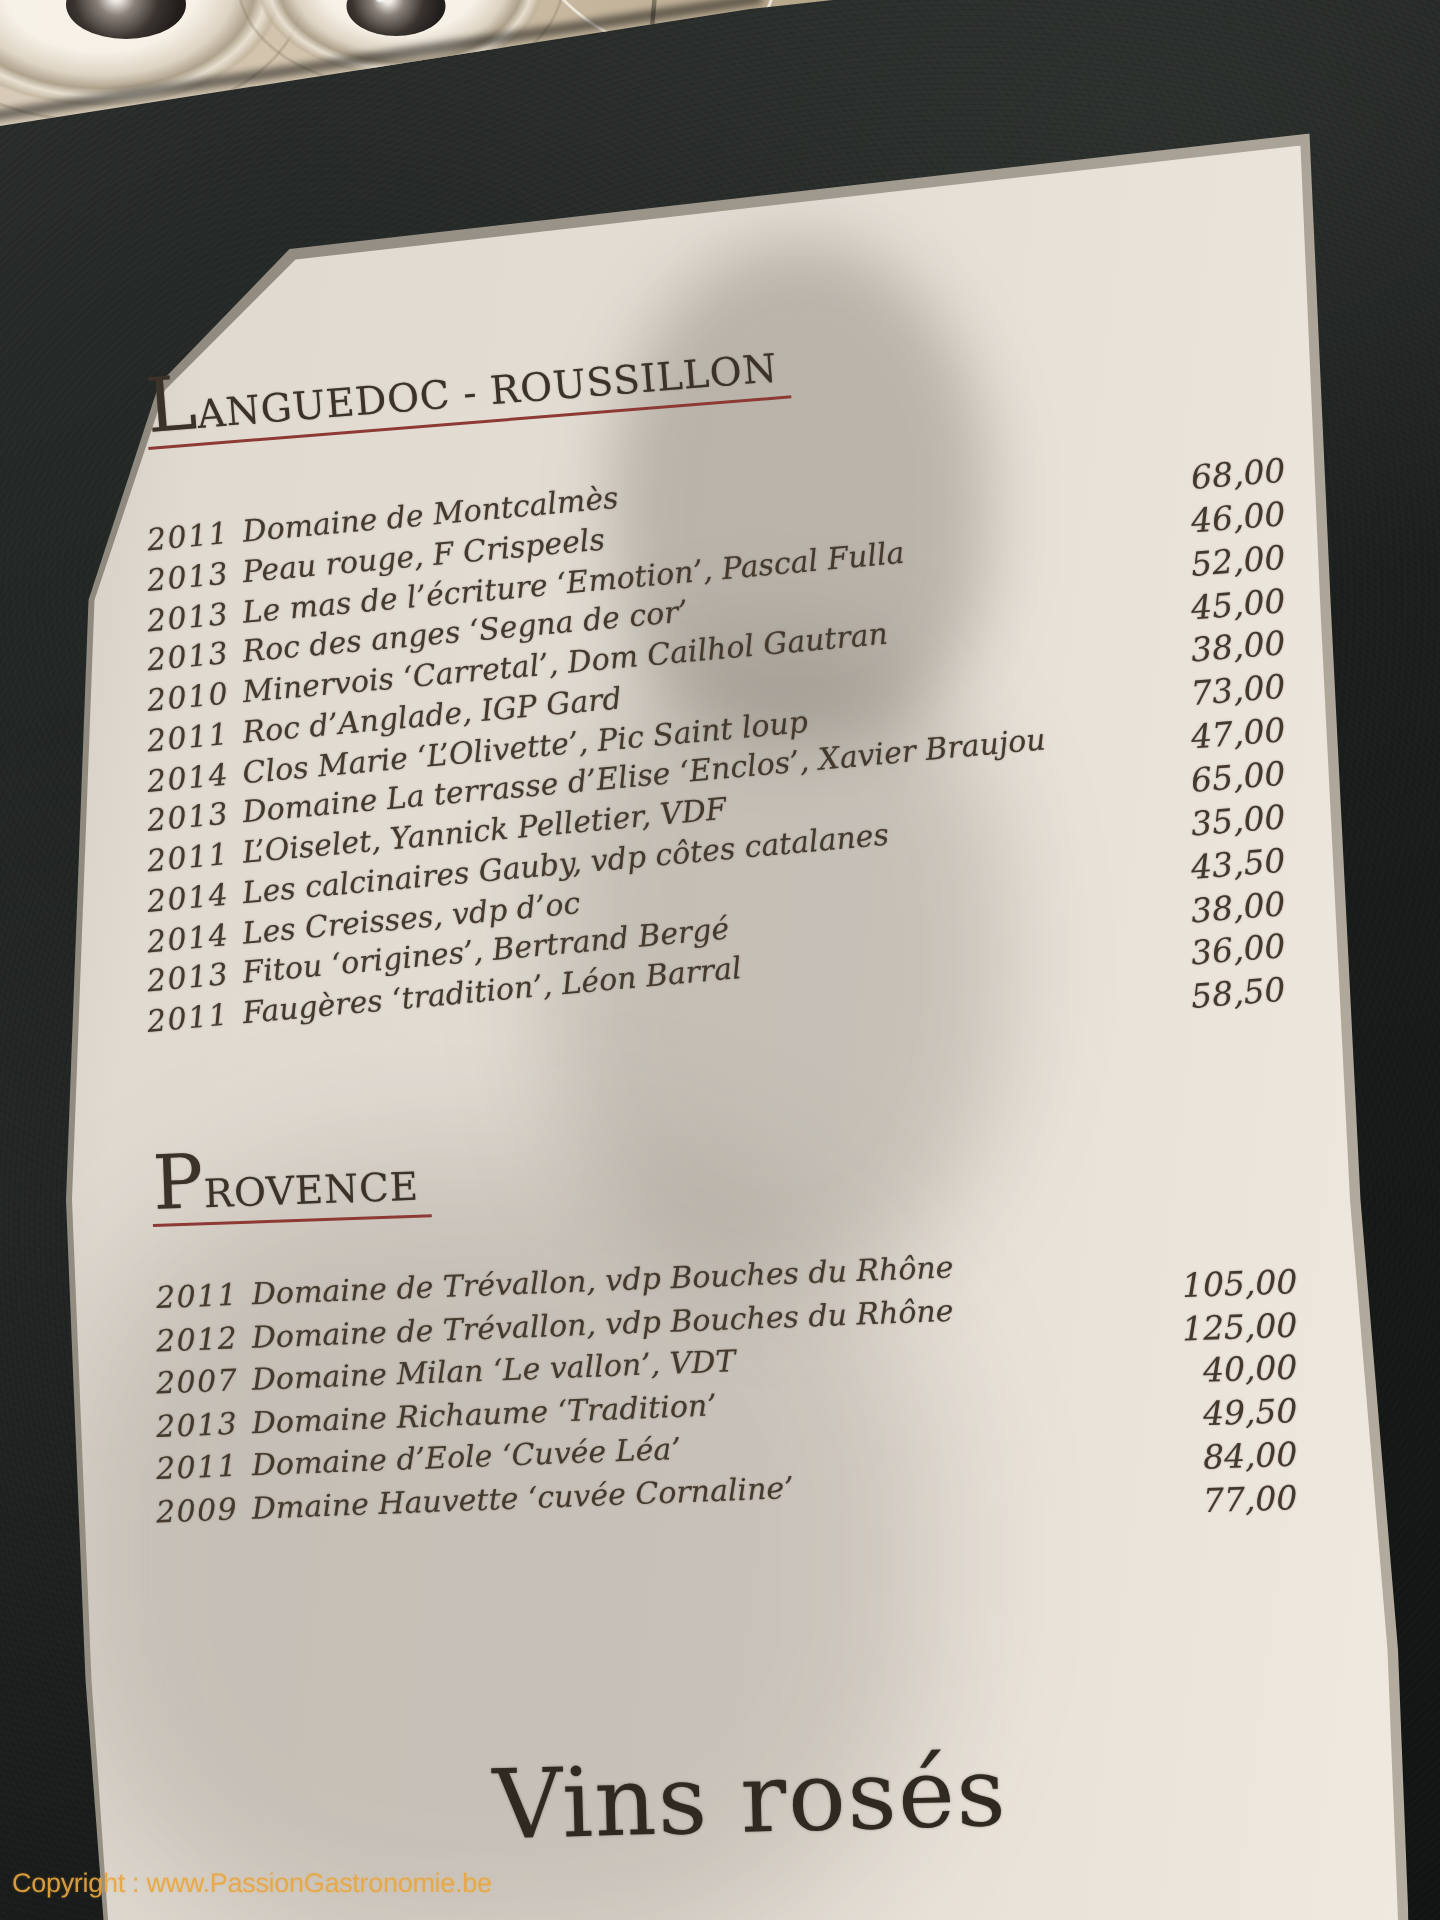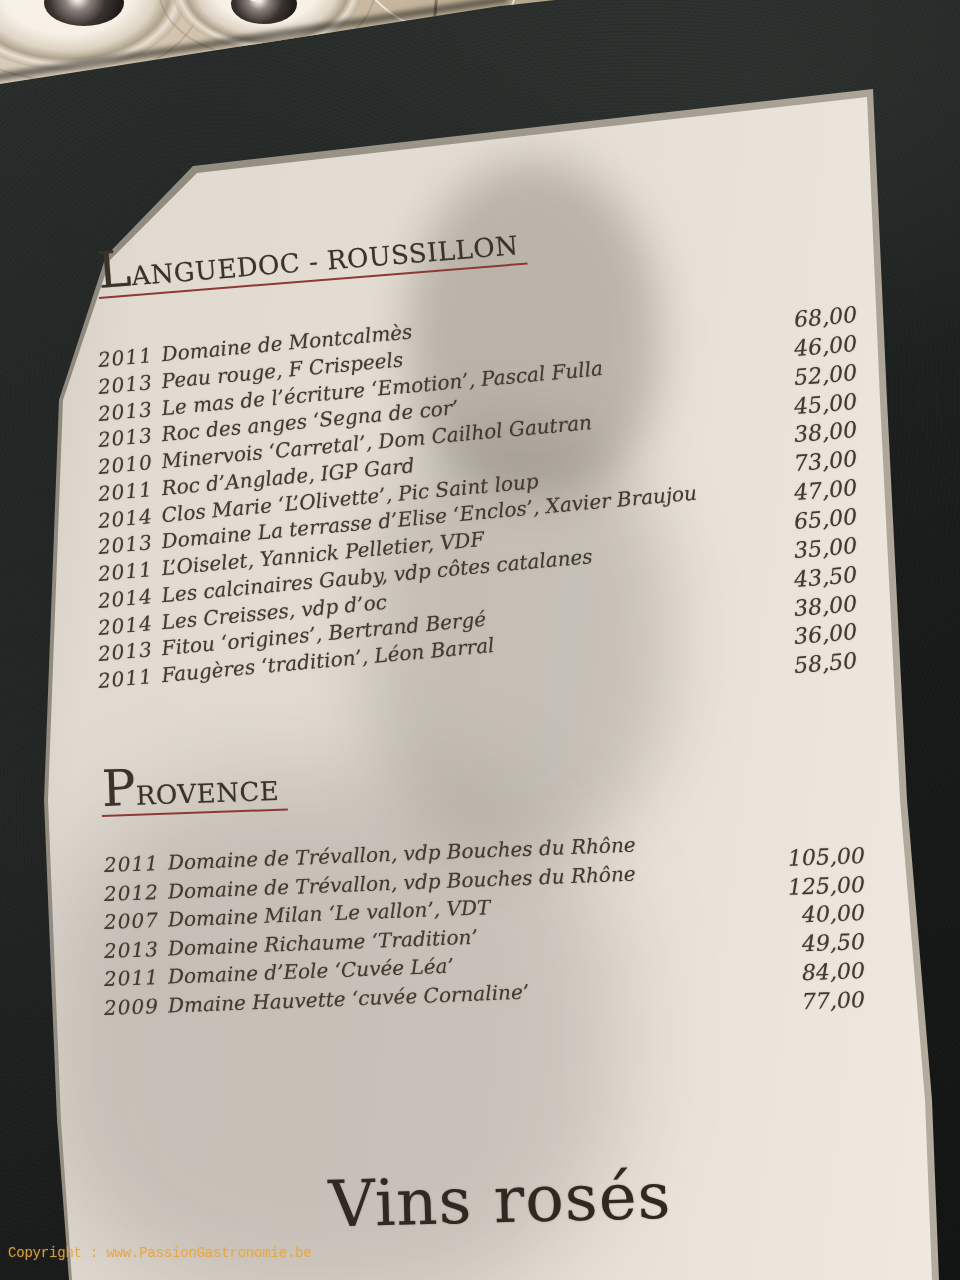--- a/index.html
+++ b/index.html
@@ -88,22 +88,22 @@
     text-shadow:0 0 1.2px rgba(70,58,45,.5);
     transform-origin:100% 50%;
   }
   .footer-title{
     position:absolute;left:320px;top:1163px;width:360px;text-align:center;
     font-size:64px;letter-spacing:1px;color:#2f2921;
     transform:rotate(-1.5deg);text-shadow:0 0 1.5px rgba(47,41,33,.5);
   }
   .watermark{
     position:absolute;left:8px;top:1245px;
-    font-family:Liberation Mono, monospace;
-    font-size:14px;letter-spacing:-.2px;color:#e9a73f;opacity:.92;
+    font-family:Liberation Sans, sans-serif;
+    font-size:18px;letter-spacing:-.2px;color:#e9a73f;opacity:.92;
     text-shadow:0 0 2px rgba(233,167,63,.3);
   }
 </style>
 </head>
 <body>
 
 <div class="scene">
 
   <div class="leather-texture"></div>
 

